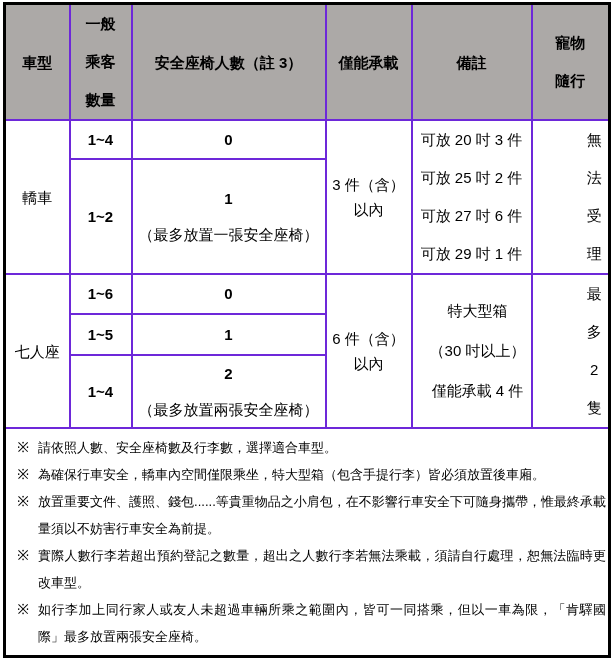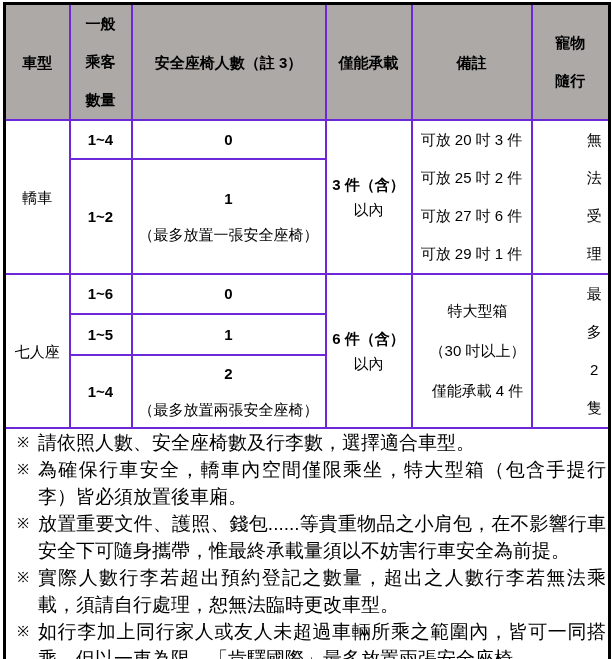--- a/index.html
+++ b/index.html
@@ -36,42 +36,42 @@
   .stack div { line-height: 38px; }
   tr.sub-row-sm { height: 38px; }
   tr.sedan-r2 { height: 112px; }
   tr.seven-r1 { height: 36px; }
   tr.seven-r2 { height: 38px; }
   tr.seven-r3 { height: 66px; }
   td.num { font-weight: bold; border-radius: 10px; }
   .seatcell .seat-num { font-weight: bold; line-height: 26px; margin-bottom: 10px; }
   .seatcell .seat-note { line-height: 26px; }
   .luggage div { line-height: 25px; }
-  .luggage .ln0 { font-weight: bold; }
+  .luggage .ln0 { font-weight: normal; }
   .remark-sedan div { line-height: 38px; }
   .remark-seven div { line-height: 40px; padding-left: 12px; }
   .pets div { line-height: 38px; padding-left: 48px; }
   td.footnotes-cell {
     height: 228px;
     text-align: left;
     vertical-align: top;
     padding: 9px 10px 6px 8px;
   }
   .fn-item {
     display: flex;
     align-items: flex-start;
   }
   .fn-marker {
     flex: 0 0 30px;
     font-size: 14px;
     line-height: 27px;
   }
   .fn-text {
     flex: 1;
-    font-size: 19px;
+    font-size: 13px;
     line-height: 27px;
     text-align: justify;
   }
 </style>
 </head>
 <body>
 
 <div class="doc">
   <table class="vt">
     <colgroup>

